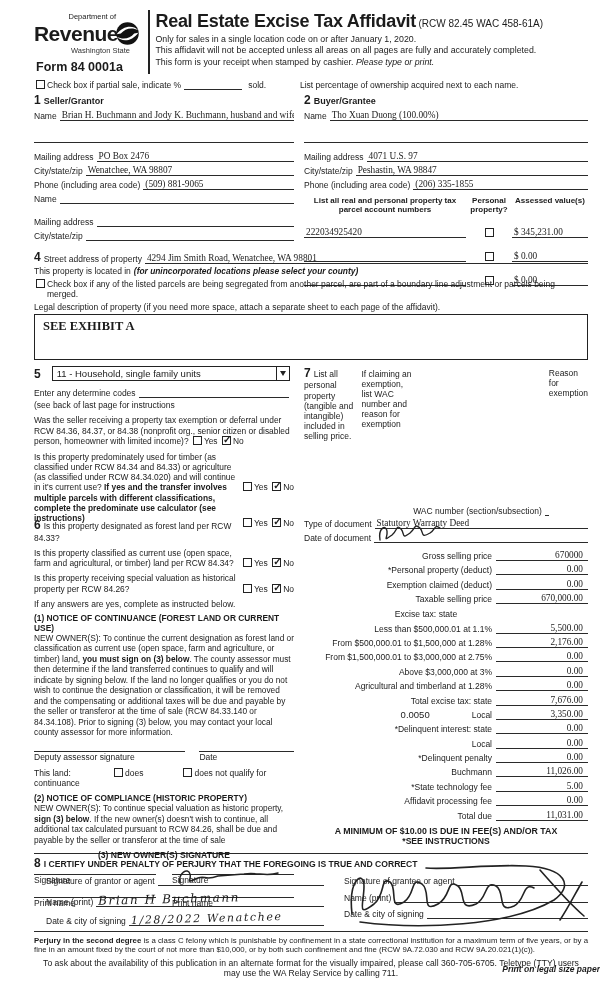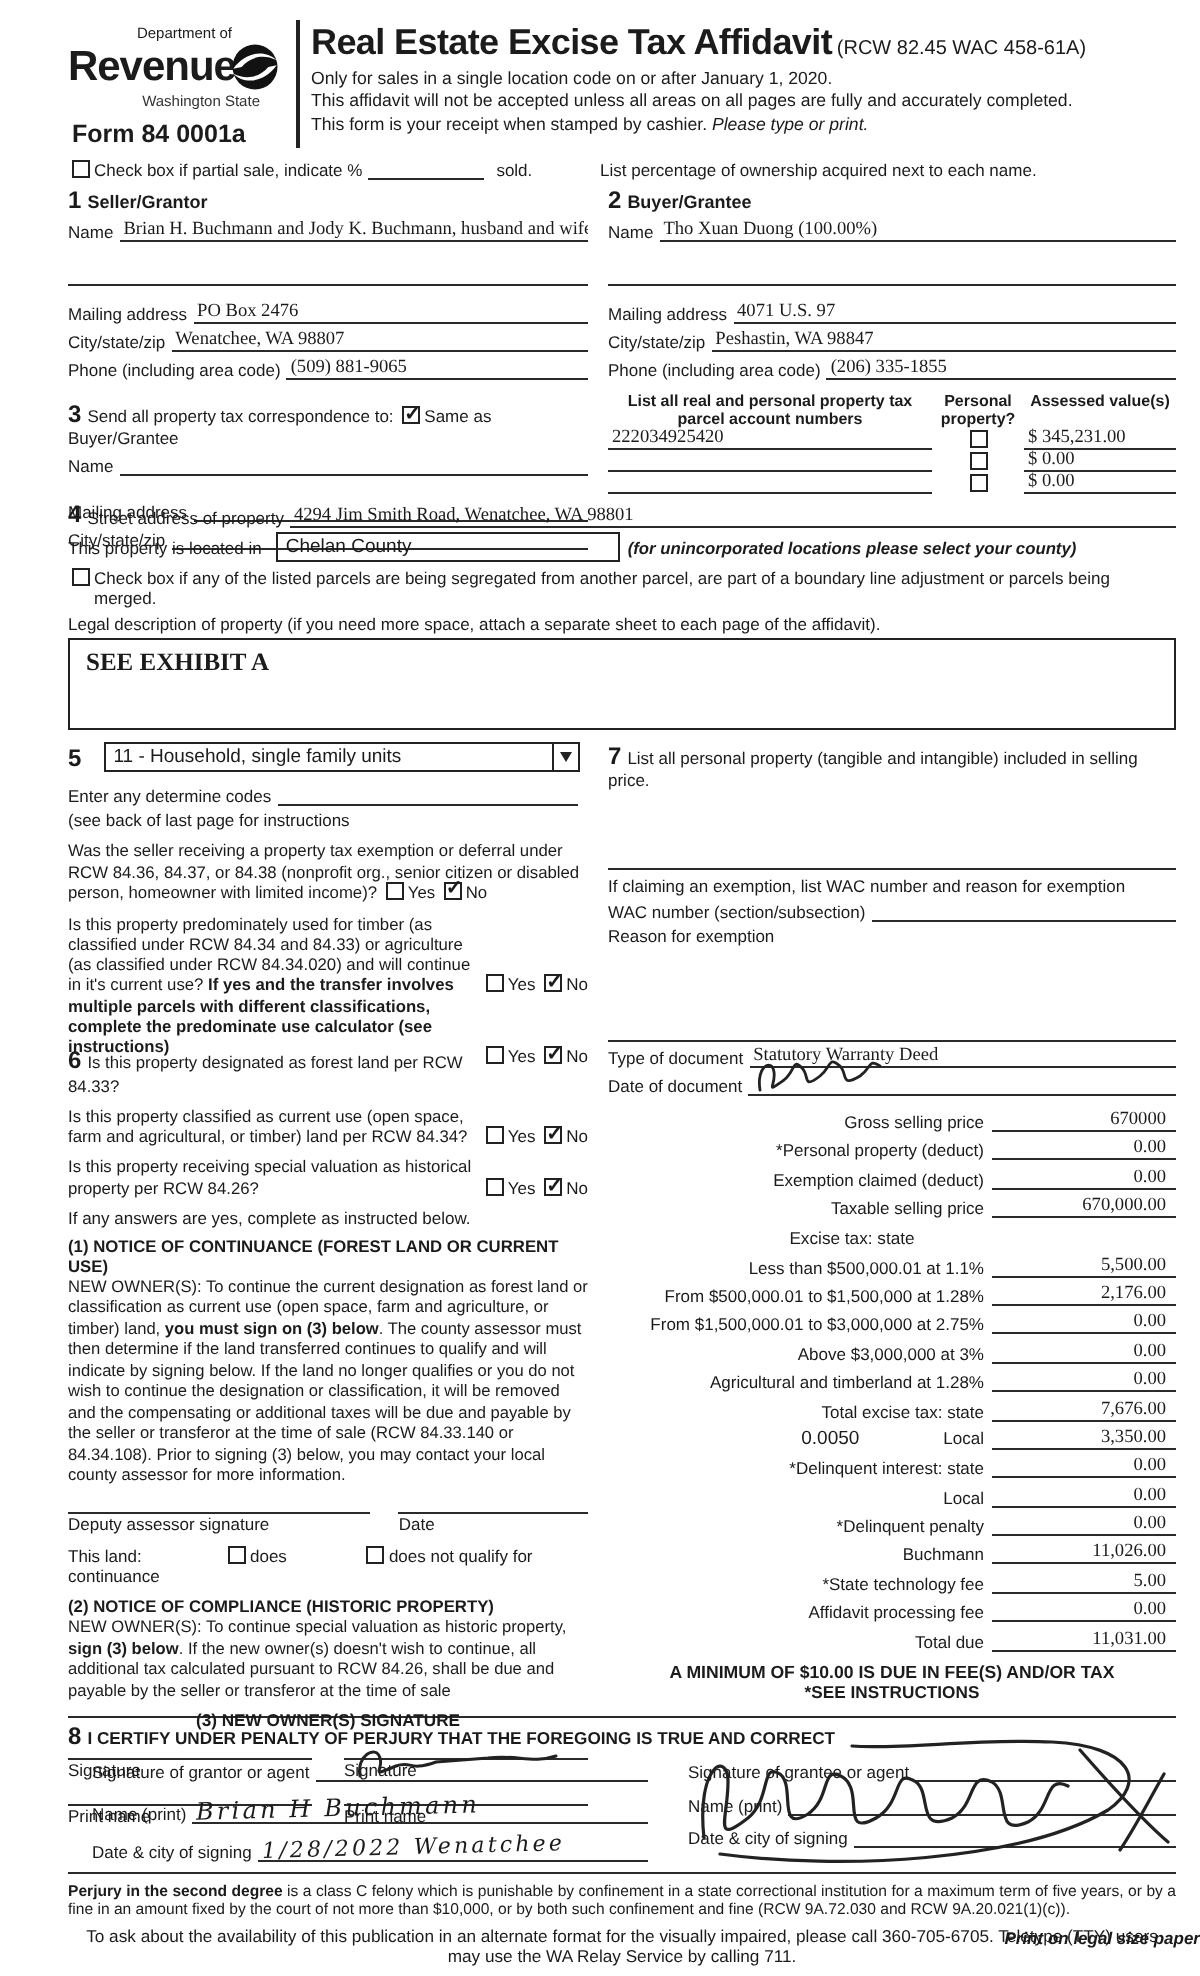--- a/index.html
+++ b/index.html
@@ -37,21 +37,21 @@
 .lcol{width:260px;flex:none}
 .rcol{flex:1;margin-left:10px}
 .sectitle{font-size:9px;font-weight:bold;margin-top:3px}
 
 .partial{display:flex;margin-top:4px}
 .wline{display:inline-block;border-bottom:1px solid #2a2a2a;height:10px}
 
 .ptable{margin-top:6px}
 .phead{display:flex;text-align:center;font-weight:bold;font-size:8px;line-height:1.15}
 .pc1{flex:1}.pc2{width:46px;flex:none}.pc3{width:76px;flex:none}
-.prow{display:flex;align-items:flex-end;margin-top:0}
+.prow{display:flex;align-items:flex-end;margin-top:13px}
 .prow .pc1{border-bottom:1px solid #2a2a2a;font-family:"Liberation Serif",serif;font-size:9.3px;min-height:11px;text-align:left;padding:0 2px}
 .prow .pc2{text-align:center}
 .prow .pc3{border-bottom:1px solid #2a2a2a;font-family:"Liberation Serif",serif;font-size:9.3px;min-height:11px;text-align:left;padding:0 2px}
 
 .countybox{border:1.2px solid #222;width:172px;height:15px;font-size:9.5px;padding:1px 4px;margin:0 4px}
 .exhibit{border:1.6px solid #222;height:46px;margin-top:2px;padding:4px 8px;
   font-family:"Liberation Serif",serif;font-weight:bold;font-size:12.5px}
 
 .dd{border:1.2px solid #222;width:238px;height:15px;display:flex;align-items:center;
   font-size:9.5px;padding-left:4px;margin-left:8px}
@@ -139,24 +139,20 @@
           <span class="fill">PO Box 2476</span>
         </div>
       <div class="row">
           <span class="lbl">City/state/zip</span>
           <span class="fill">Wenatchee, WA 98807</span>
         </div>
       <div class="row">
           <span class="lbl">Phone (including area code)</span>
           <span class="fill">(509) 881-9065</span>
         </div>
-      <div style="margin-top:10px">
-        <span class="num">3</span><span>Send all property tax correspondence to:</span>
-        <span class="cb ck"></span><span>Same as Buyer/Grantee</span>
-      </div>
       <div class="row">
           <span class="lbl">Name</span>
           <span class="fill"></span>
         </div>
       <div class="row" style="margin-top:12px">
           <span class="lbl">Mailing address</span>
           <span class="fill"></span>
         </div>
       <div class="row">
           <span class="lbl">City/state/zip</span>
@@ -208,21 +204,20 @@
   </div>
 
   <div style="margin-top:4px">
     <div class="row">
         <span class="num">4</span>
         <span class="lbl">Street address of property</span>
         <span class="fill">4294 Jim Smith Road, Wenatchee, WA 98801</span>
       </div>
     <div class="row" style="align-items:center;margin-top:2px">
       <span class="lbl">This property is located in</span>
-      <span class="countybox">Chelan County</span>
       <span class="b i" style="font-size:8.4px">(for unincorporated locations please select your county)</span>
     </div>
     <div class="row" style="align-items:flex-start;margin-top:3px">
       <span class="cb"></span>
       <span>Check box if any of the listed parcels are being segregated from another parcel, are part of a boundary line adjustment or parcels being merged.</span>
     </div>
     <div style="margin-top:3px">Legal description of property (if you need more space, attach a separate sheet to each page of the affidavit).</div>
     <div class="exhibit">SEE EXHIBIT A</div>
   </div>
 
@@ -244,21 +239,21 @@
       <div style="margin-top:2px">(see back of last page for instructions</div>
       <div class="q">
         <span>Was the seller receiving a property tax exemption or deferral under RCW 84.36, 84.37, or 84.38 (nonprofit org., senior citizen or disabled person, homeowner with limited income)?</span>
         <span class="yn"><span class="cb"></span><span>Yes</span> <span class="cb ck"></span><span>No</span></span>
       </div>
       <div class="qflex">
         <div class="qt"><span>Is this property predominately used for timber (as classified under RCW 84.34 and 84.33) or agriculture (as classified under RCW 84.34.020) and will continue in it's current use?</span> <b>If yes and the transfer involves multiple parcels with different classifications, complete the predominate use calculator (see instructions)</b></div>
         <div class="yn" style="align-self:center"><span class="cb"></span><span>Yes</span> <span class="cb ck"></span><span>No</span></div>
       </div>
     </div>
-    <div class="rcol" style="display:flex;flex-direction:column">
+    <div class="rcol" style="display:flex;flex-direction:row">
       <div style="line-height:1.2"><span class="num">7</span><span>List all personal property (tangible and intangible) included in selling price.</span></div>
       <div style="flex:1"></div>
       <div class="hl"></div>
       <div style="margin-top:3px">If claiming an exemption, list WAC number and reason for exemption</div>
       <div class="row" style="margin-top:2px">
           <span class="lbl">WAC number (section/subsection)</span>
           <span class="fill"></span>
         </div>
       <div style="margin-top:2px">Reason for exemption</div>
       <div style="flex:1.2"></div>

